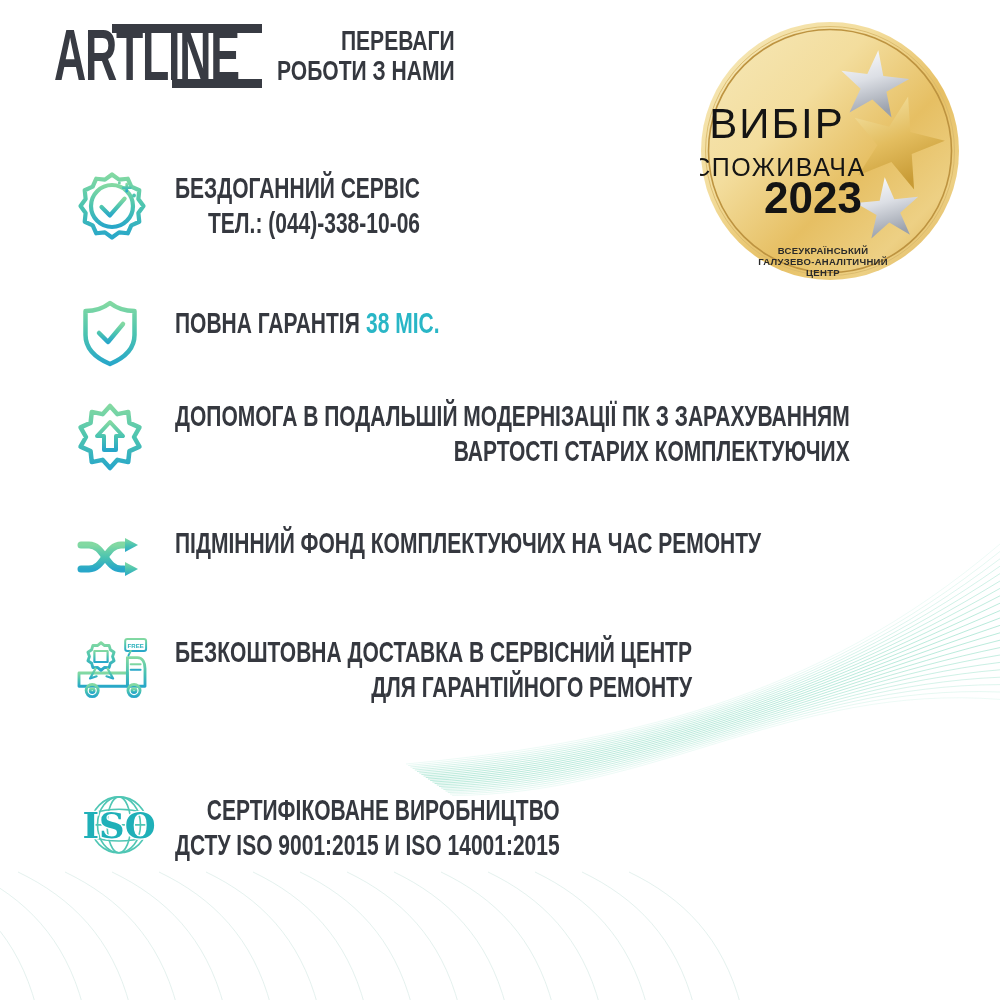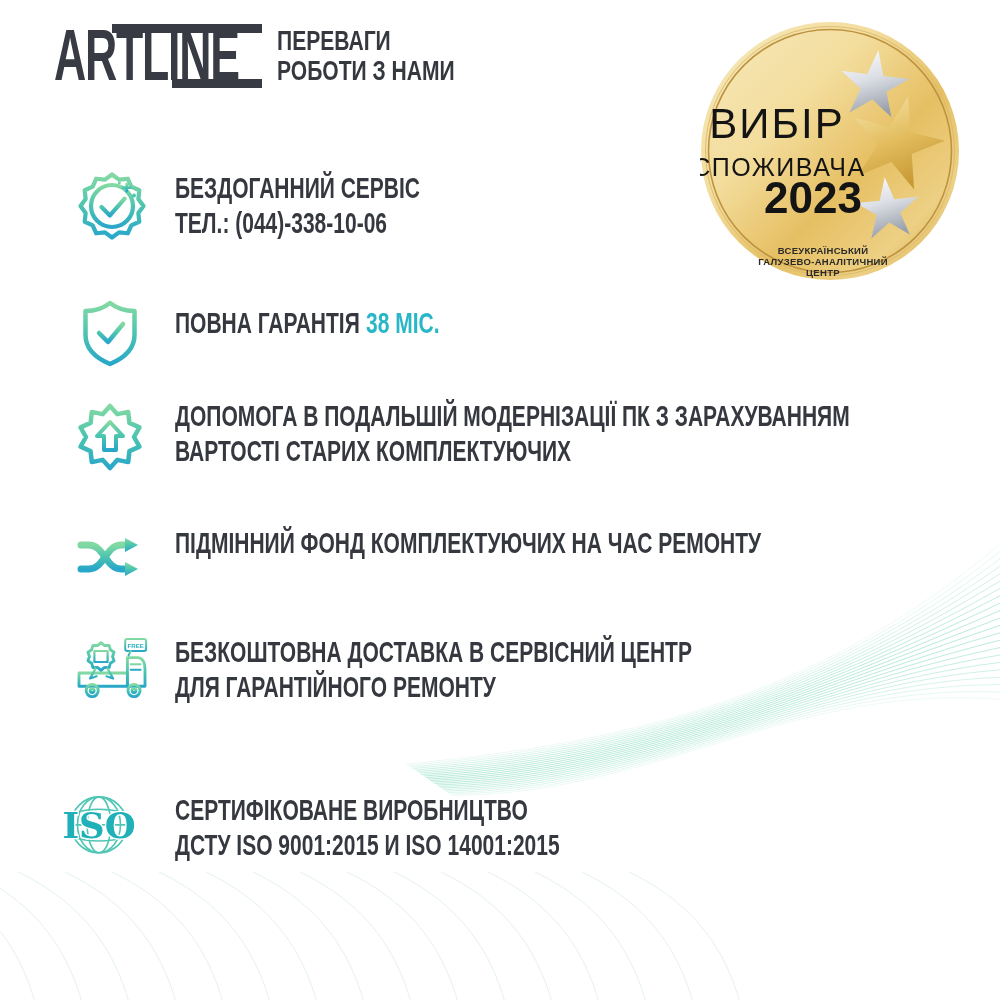--- a/index.html
+++ b/index.html
@@ -1,19 +1,19 @@
 <!DOCTYPE html>
 <html><head>
 <meta charset="utf-8">
 <style>
   html,body{margin:0;padding:0;}
   body{width:1000px;height:1000px;background:#ffffff;font-family:"Liberation Sans",sans-serif;}
   .page{position:relative;width:1000px;height:1000px;overflow:hidden;background:#ffffff;}
   #bg-waves{position:absolute;left:0;top:0;z-index:0;}
-  .layer{position:absolute;left:0;top:0;z-index:2;width:1000px;height:1000px;}
+  .layer{position:absolute;left:0;top:0;z-index:2;width:1000px;height:1000px;text-align:right;}
 
   
   .logo-wrap{position:absolute;left:54px;top:22px;}
   
   .hdr{position:absolute;left:277px;top:26px;color:#35383f;font-weight:bold;
        font-size:27px;line-height:30px;transform:scaleX(.78);transform-origin:0 0;white-space:nowrap;}
   
   .medal{position:absolute;left:700px;top:20px;}
 
   
@@ -215,21 +215,21 @@
           <text x="61.5" y="27" text-anchor="middle" font-size="5.5" font-weight="bold" fill="#2ab0bb">FREE</text>
         </svg>
       </div>
       <div class="btext" style="top:634px">
         <div>БЕЗКОШТОВНА ДОСТАВКА В СЕРВІСНИЙ ЦЕНТР</div>
         <div>ДЛЯ ГАРАНТІЙНОГО РЕМОНТУ</div>
       </div>
     </div>
 
     <div class="benefit">
-      <div class="bicon" style="top:784px;left:56px">
+      <div class="bicon" style="top:784px;left:76px">
         <svg width="86" height="86" viewBox="0 0 80 80">
           <g fill="none" stroke="#4fc6b4" stroke-width="1.5">
             <circle cx="40" cy="38" r="26"></circle>
             <ellipse cx="40" cy="38" rx="11" ry="26"></ellipse>
             <ellipse cx="40" cy="38" rx="20" ry="26"></ellipse>
             <path d="M15,27 Q40,20 65,27"></path>
             <path d="M14,38 H66"></path>
             <path d="M14,49 Q40,57 66,49"></path>
           </g>
           <text x="40" y="50" text-anchor="middle" font-family="DejaVu Serif, serif" font-size="33" font-weight="bold" fill="#1fb0b8" stroke="#ffffff" stroke-width="2.5" paint-order="stroke">ISO</text>

